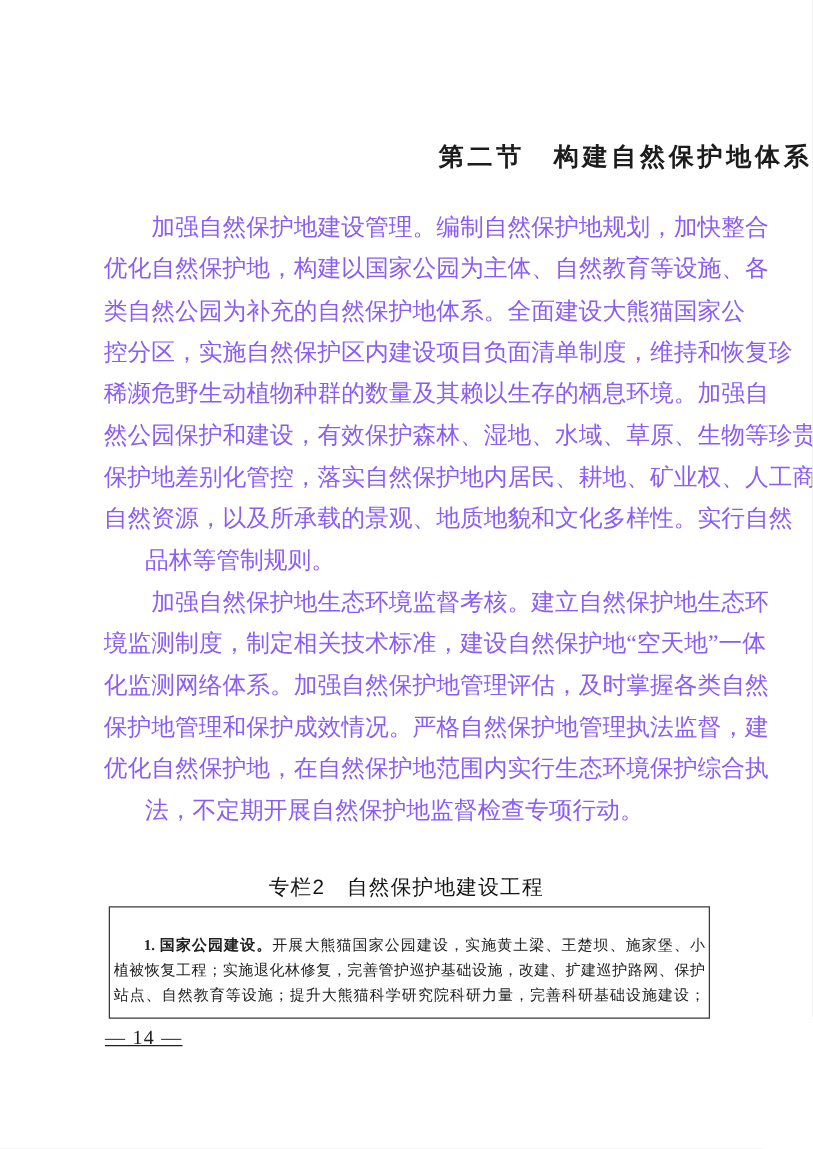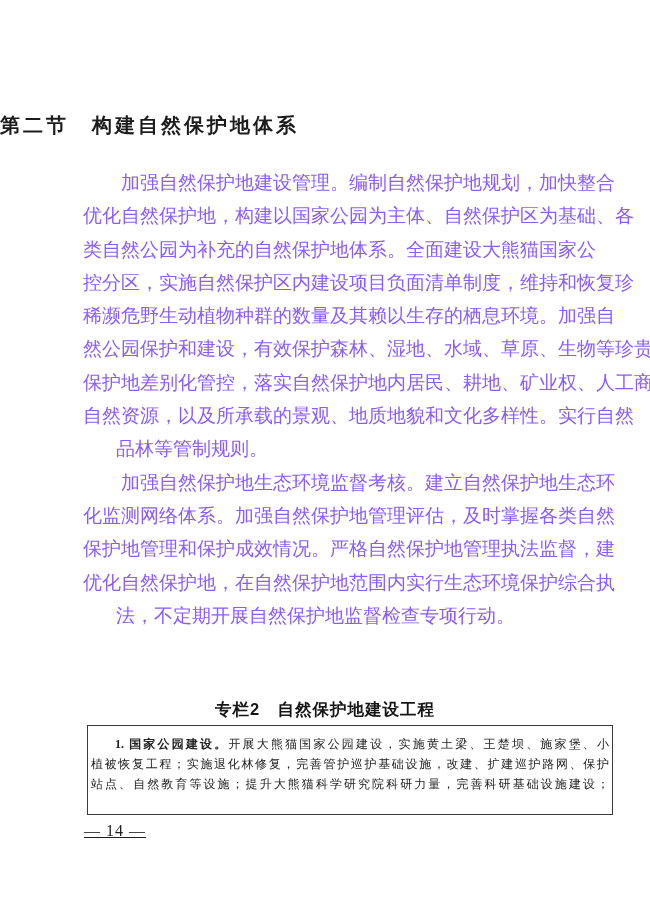--- a/index.html
+++ b/index.html
@@ -8,21 +8,21 @@
     width:650px;height:919px;
     margin:0 auto;
     background:#ffffff;
     font-family:"Liberation Serif","DejaVu Serif",serif;
     color:#2b2b2b;
     overflow:hidden;
   }
   .section-title{
     position:absolute;
     top:112px;left:0;right:0;
-    text-align:left;
+    text-align:right;
     font-size:20px;
     font-weight:700;
     letter-spacing:3px;
     color:#1c1c1c;
   }
   .body-text{
     position:absolute;
     left:83px;top:166px;
     width:484px;
   }
@@ -35,32 +35,32 @@
     white-space:nowrap;
     color:#8b5cf6;
   }
   .bline.indent{ text-indent:2em; }
   .bline.end{ text-align-last:left; white-space:normal;margin-left:33px; }
   .panel-title{
     position:absolute;
     top:699px;left:0;right:0;
     text-align:center;
     font-size:16.5px;
-    font-weight:700;
+    font-weight:400;
     letter-spacing:1px;
     color:#151515;
     font-family:"Liberation Sans","DejaVu Sans",sans-serif;
   }
   .panel{
     position:absolute;
     left:87px;top:725px;
-    width:526px;height:90px;
+    width:481px;height:90px;
     box-sizing:border-box;
     border:1.5px solid #3a3a3a;
-    padding:8px 3px 0 3px;
+    padding:20px 3px 0 3px;
   }
   .pline{
     height:20px;
     line-height:20px;
     font-size:12px;
     text-align:justify;
     text-align-last:justify;
     color:#222;
   }
   .pline.indent{ text-indent:2em; }
@@ -76,29 +76,30 @@
 </style>
 </head>
 <body>
 
 <div class="page">
 
   <div class="section-title">第二节　构建自然保护地体系</div>
 
   <div class="body-text">
     <div class="bline indent">加强自然保护地建设管理。编制自然保护地规划，加快整合</div>
-    <div class="bline">优化自然保护地，构建以国家公园为主体、自然保护区为基础、各</div>
+    <div class="bline">优化自然保护地，构建以国家公园为主体、自然教育等设施、各</div>
     <div class="bline">类自然公园为补充的自然保护地体系。全面建设大熊猫国家公</div>
     <div class="bline">控分区，实施自然保护区内建设项目负面清单制度，维持和恢复珍</div>
     <div class="bline">稀濒危野生动植物种群的数量及其赖以生存的栖息环境。加强自</div>
     <div class="bline">然公园保护和建设，有效保护森林、湿地、水域、草原、生物等珍贵</div>
     <div class="bline">保护地差别化管控，落实自然保护地内居民、耕地、矿业权、人工商</div>
     <div class="bline">自然资源，以及所承载的景观、地质地貌和文化多样性。实行自然</div>
     <div class="bline end">品林等管制规则。</div>
     <div class="bline indent">加强自然保护地生态环境监督考核。建立自然保护地生态环</div>
+    <div class="bline">境监测制度，制定相关技术标准，建设自然保护地“空天地”一体</div>
     <div class="bline">化监测网络体系。加强自然保护地管理评估，及时掌握各类自然</div>
     <div class="bline">保护地管理和保护成效情况。严格自然保护地管理执法监督，建</div>
     <div class="bline">优化自然保护地，在自然保护地范围内实行生态环境保护综合执</div>
     <div class="bline end">法，不定期开展自然保护地监督检查专项行动。</div>
   </div>
 
   <div class="panel-title">专栏2　自然保护地建设工程</div>
 
   <div class="panel">
     <div class="pline indent"><span class="lead">1. 国家公园建设。</span><span>开展大熊猫国家公园建设，实施黄土梁、王楚坝、施家堡、小</span></div>

